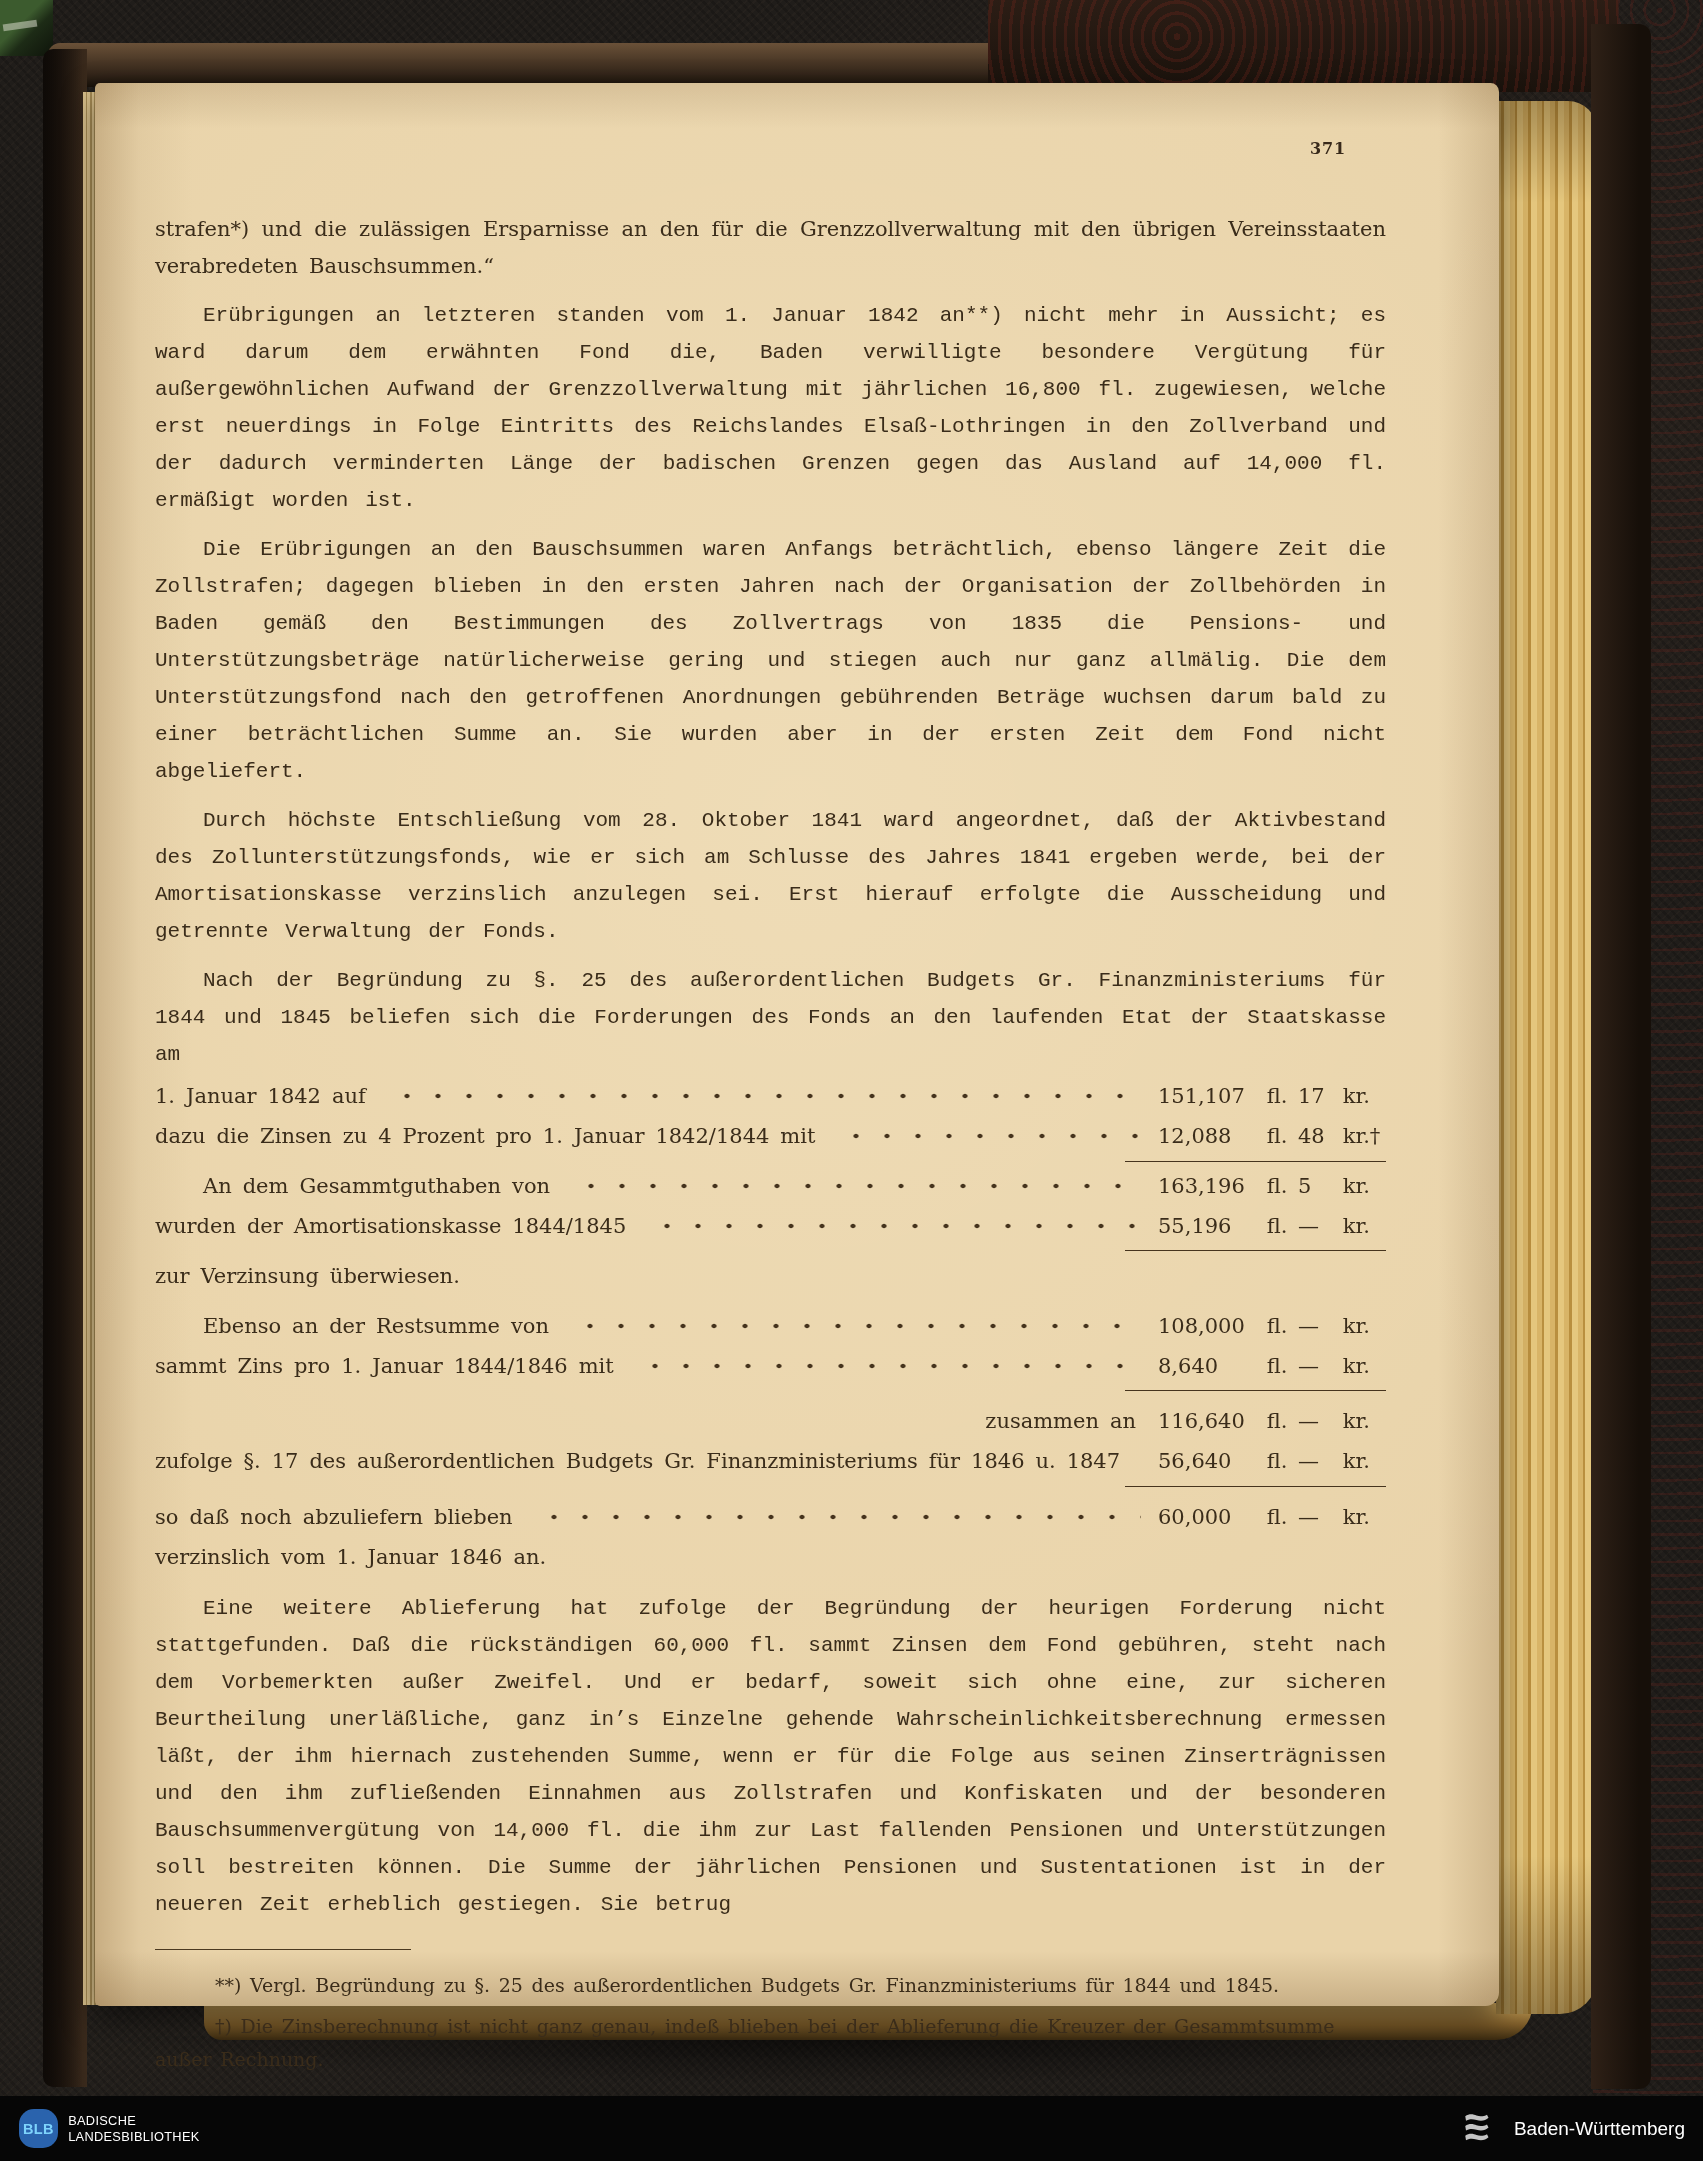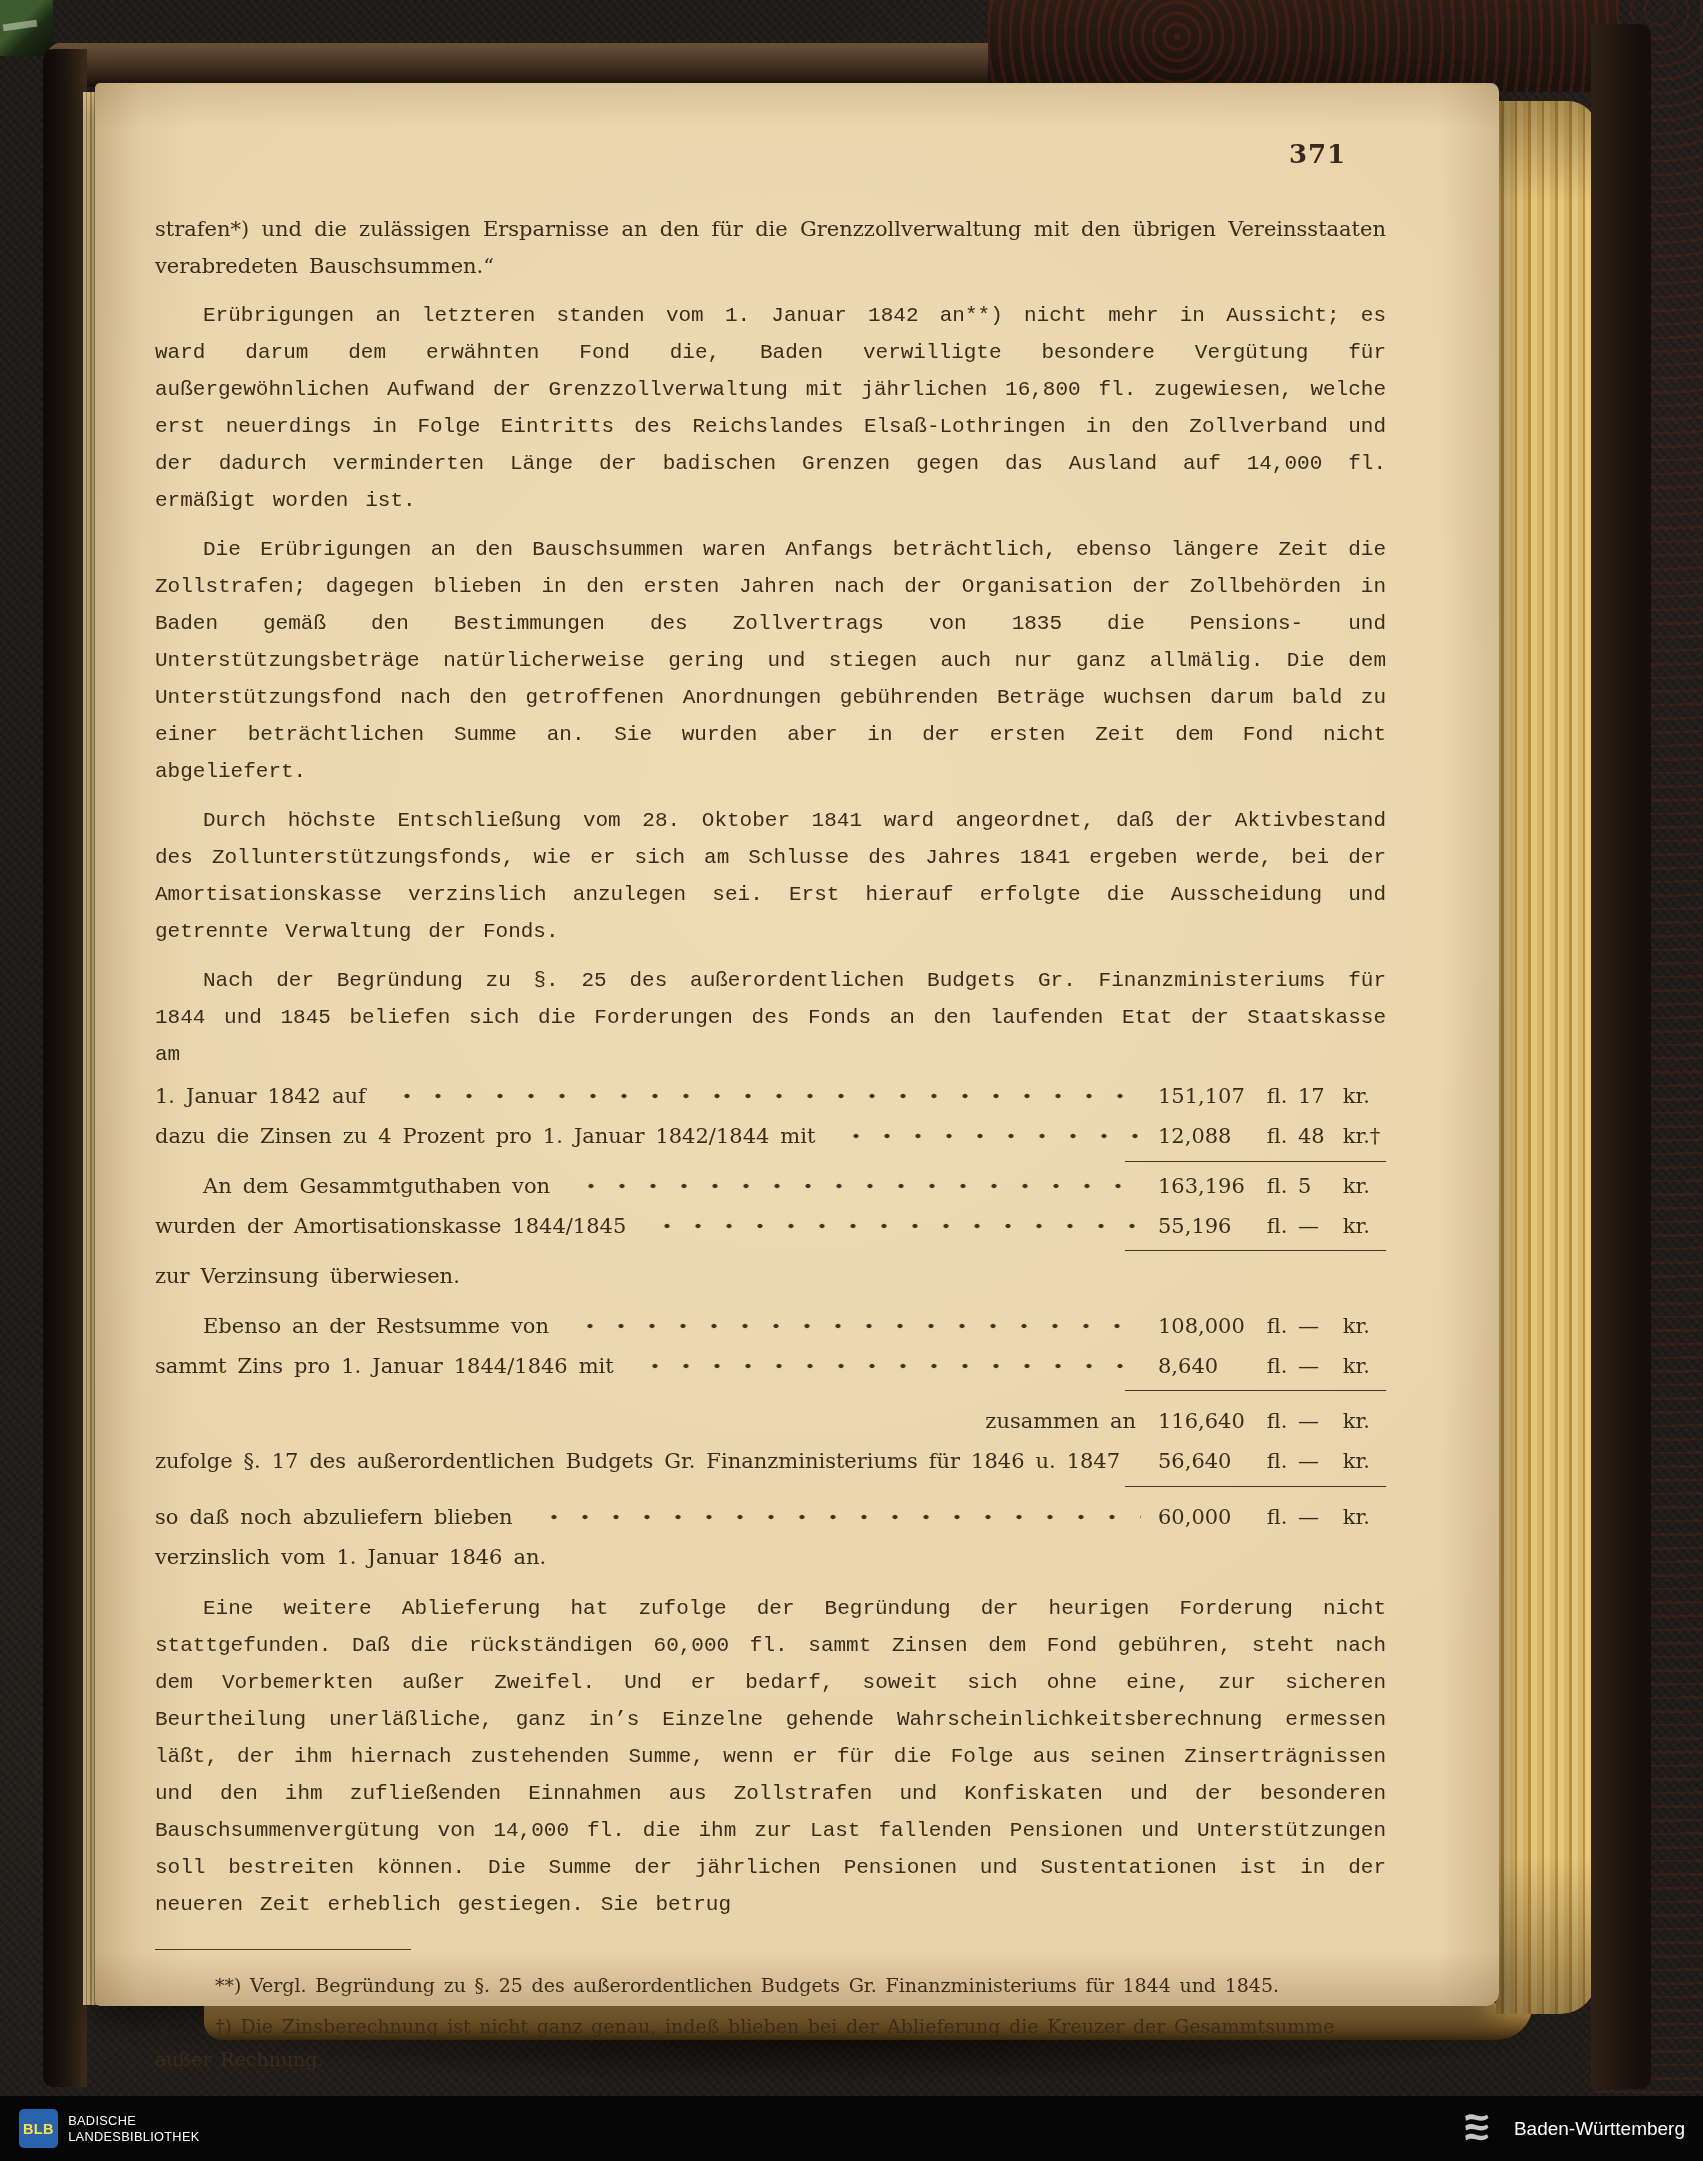--- a/index.html
+++ b/index.html
@@ -49,21 +49,21 @@
   .page{position:absolute;left:95px;top:83px;width:1404px;height:1923px;border-radius:5.1px 8.5px 13.6px 5.1px;
     background:
       radial-gradient(120% 95% at 50% 38%, rgba(255,246,221,.26), transparent 62%),
       linear-gradient(90deg, rgba(122,86,40,.30) 0, rgba(122,86,40,.08) 44px, transparent 98px),
       linear-gradient(270deg, rgba(122,86,40,.22) 0, transparent 61px),
       linear-gradient(0deg, rgba(112,80,40,.28) 0, transparent 55px),
       linear-gradient(180deg, rgba(112,80,40,.18) 0, transparent 46px),
       #e9d3a9;
     box-shadow:0 13.6px 31px rgba(0,0,0,.5);}
 
-  .pagenum{position:absolute;top:56px;right:153px;font-size:26px;font-weight:bold;letter-spacing:0.9px;color:#38291a;}
+  .pagenum{position:absolute;top:56px;right:153px;font-size:16px;font-weight:bold;letter-spacing:0.9px;color:#38291a;}
 
   .content{position:absolute;left:60px;top:128px;width:1231px;color:#3a2c1a;
     font-size:21px;line-height:37px;text-align:justify;word-spacing:4.3px;}
 
   p.para{margin:0 0 12px;text-indent:48px;font-family:Liberation Mono, monospace;}
   p.cont{text-indent:0;margin:0 0 12px;}
   p.lead-in{margin-bottom:3.4px;}
 
   
   .ledger{margin:1.7px 0 13.6px;}
@@ -85,21 +85,21 @@
   
   .footnote-rule{width:256px;border-top:1.7px solid #4a3820;margin:25.6px 0 19px;}
   .footnotes{font-size:19px;line-height:33px;text-align:left;word-spacing:2.6px;}
   .footnotes p{text-indent:60px;margin-bottom:8.5px;}
 
   
   .footer{position:absolute;left:0;bottom:0;width:1704px;height:65px;background:#060606;z-index:5;
     display:flex;align-items:center;justify-content:space-between;padding:0 19px;
     font-family:"Liberation Sans","DejaVu Sans",sans-serif;color:#ffffff;}
   .blb{display:flex;align-items:center;gap:10.2px;cursor:pointer;}
-  .blb-logo{width:39px;height:39px;background:#2a63ad;border-radius:5px;color:#fde047;font-weight:bold;
+  .blb-logo{width:39px;height:39px;background:#2a63ad;border-radius:15px;color:#7dd3fc;font-weight:bold;
     font-size:14.5px;display:flex;align-items:center;justify-content:center;letter-spacing:0.4px;}
   .blb-name{font-size:12.8px;font-weight:normal;line-height:16px;letter-spacing:0.3px;}
   .bw{display:flex;align-items:center;gap:24px;font-size:19px;cursor:pointer;}
   .arms{width:27px;height:32px;}
 </style>
 </head>
 <body>
 
 <div class="stage">
   <div class="fleck-band"></div>

